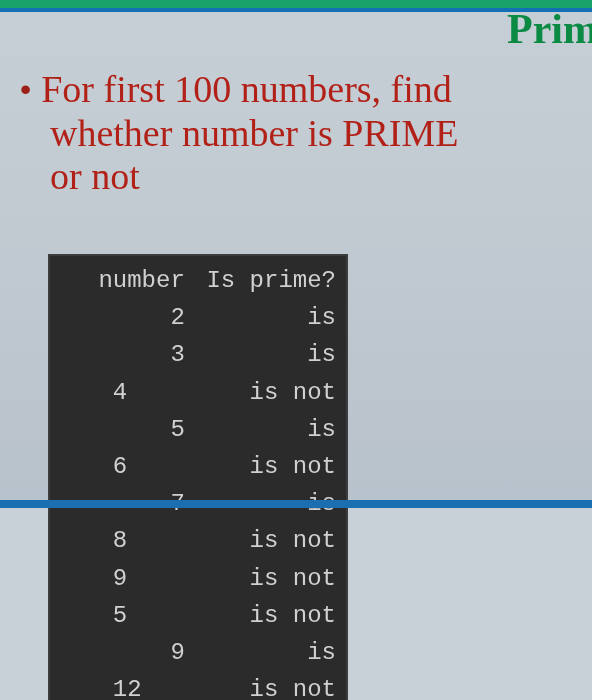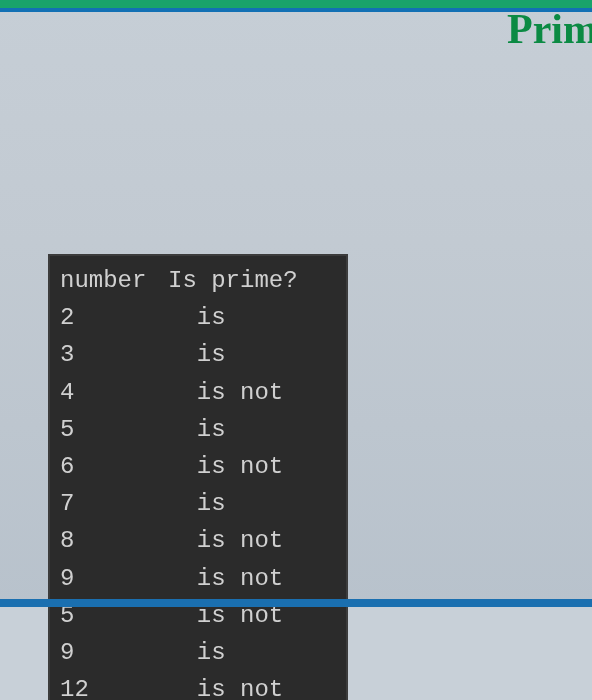--- a/index.html
+++ b/index.html
@@ -7,21 +7,21 @@
     padding: 0;
     width: 592px;
     height: 700px;
     overflow: hidden;
     font-family: Arial, Helvetica, sans-serif;
     background: #c8d0d8;
   }
   .screen {
     position: relative;
     width: 592px;
-    height: 607px;
+    height: 508px;
     background: linear-gradient(180deg, #c6ced6 0%, #c2cad2 40%, #b8c2cc 100%);
     box-sizing: border-box;
   }
   .top-accent {
     position: absolute;
     top: 0;
     left: 0;
     right: 0;
     height: 8px;
     background: #19a36a;
@@ -77,20 +77,21 @@
     font-family: "Courier New", Courier, monospace;
     font-size: 24px;
     line-height: 1.55;
     padding: 8px 12px 10px 12px;
     box-sizing: border-box;
     box-shadow: 0 0 0 2px #3c3c3c inset;
   }
   .terminal-row {
     display: flex;
     white-space: pre;
+    justify-content: flex-end;
   }
   .col-num {
     width: 108px;
     display: inline-block;
   }
   .col-res {
     display: inline-block;
   }
   .bottom-accent {
     position: absolute;
@@ -103,20 +104,27 @@
 </style>
 </head>
 <body>
 
 <div class="screen">
   <div class="top-accent"></div>
   <div class="top-accent2"></div>
 
   <div class="header-title">Prim</div>
 
+  <div class="bullet-block">
+    <div>
+      <span class="dot">•</span><span>For first 100 numbers, find</span>
+    </div>
+    <div class="bullet-text-line2">whether number is PRIME</div>
+    <div class="bullet-text-line3">or not</div>
+  </div>
 
   <div class="terminal">
     <div class="terminal-row">
       <span class="col-num">number</span><span class="col-res">Is prime?</span>
     </div>
     <div id="terminal-rows">
         <div class="terminal-row"><span class="col-num">2</span><span class="col-res">  is</span></div>
         <div class="terminal-row"><span class="col-num">3</span><span class="col-res">  is</span></div>
         <div class="terminal-row"><span class="col-num">4</span><span class="col-res">  is not</span></div>
         <div class="terminal-row"><span class="col-num">5</span><span class="col-res">  is</span></div>

